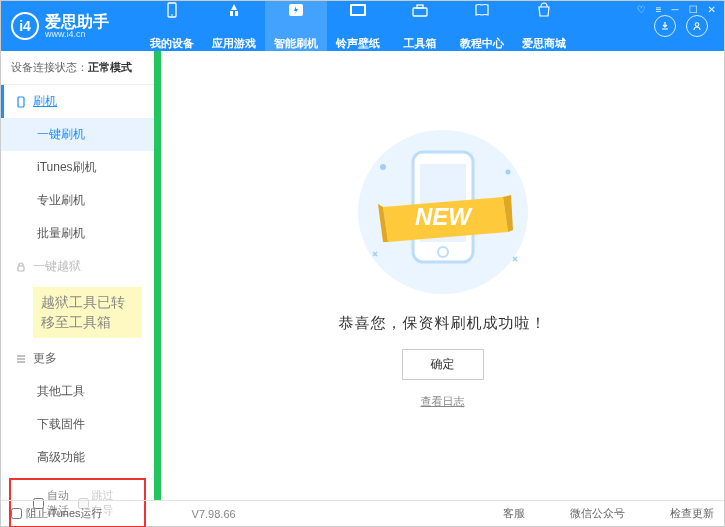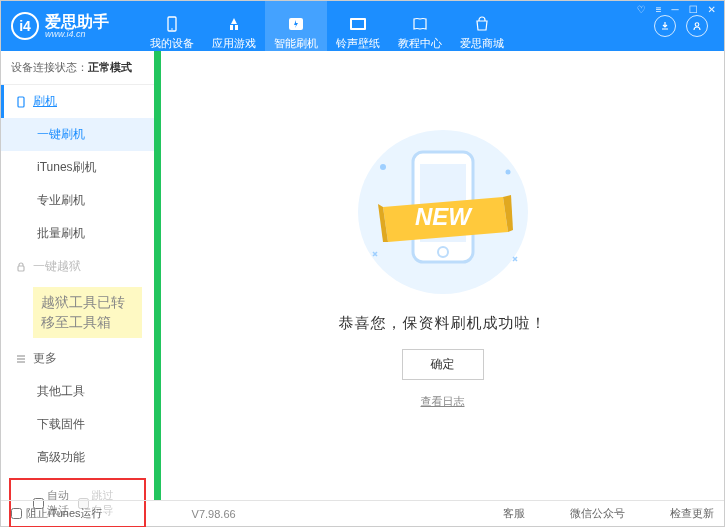--- a/index.html
+++ b/index.html
@@ -5,23 +5,23 @@
 * { margin: 0; padding: 0; box-sizing: border-box; font-family: "Microsoft YaHei", Arial, sans-serif; }
 body { width: 725px; height: 527px; overflow: hidden; background: #fff; }
 .app { display: flex; flex-direction: column; height: 100%; border: 1px solid #ccc; }
 
 
 .header { background: linear-gradient(to bottom, #1c8eff, #1c8eff); color: #fff; }
 .topbar { display: flex; align-items: center; height: 50px; padding: 0 10px; }
 .logo-wrap { display: flex; align-items: center; gap: 6px; width: 130px; }
 .logo-circle { width: 28px; height: 28px; border: 2px solid #fff; border-radius: 50%; display: flex; align-items: center; justify-content: center; font-weight: bold; font-size: 14px; }
 .logo-text { font-size: 16px; font-weight: bold; line-height: 1; }
-.logo-sub { font-size: 9px; opacity: 0.85; line-height: 1; font-style: italic; }
+.logo-sub { font-size: 9px; opacity: 0.85; line-height: 1; }
 .nav { display: flex; flex: 1; }
-.nav-item { width: 62px; display: flex; flex-direction: column; align-items: center; justify-content: flex-end; gap: 3px; font-size: 11px; cursor: pointer; height: 50px; }
+.nav-item { width: 62px; display: flex; flex-direction: column; align-items: center; justify-content: space-between; gap: 3px; font-size: 11px; cursor: pointer; height: 50px; font-weight: bold; }
 .nav-item.active { background: rgba(255,255,255,0.18); }
 .nav-icon { width: 20px; height: 18px; display: flex; align-items: center; justify-content: center; }
 .header-right { display: flex; align-items: center; gap: 10px; padding-right: 6px; }
 .circ-btn { width: 22px; height: 22px; border: 1.5px solid rgba(255,255,255,0.8); border-radius: 50%; display: flex; align-items: center; justify-content: center; cursor: pointer; font-size: 11px; }
 .win-controls { position: absolute; top: 3px; right: 6px; display: flex; gap: 6px; font-size: 10px; }
 .win-btn { cursor: pointer; opacity: 0.9; padding: 0 2px; }
 
 
 .body { flex: 1; display: flex; min-height: 0; }
 .sidebar { width: 160px; border-right: 7px solid #22c55e; display: flex; flex-direction: column; font-size: 12px; color: #555; }
@@ -104,20 +104,29 @@
           <span>智能刷机</span>
         </div>
         <div class="nav-item">
           <div class="nav-icon">
               <svg width="18" height="16" viewBox="0 0 18 16">
                 <rect x="1" y="2" width="16" height="12" rx="1" fill="#fff"></rect>
                 <rect x="3" y="4" width="12" height="8" fill="#1c8eff"></rect>
               </svg>
             </div>
           <span>铃声壁纸</span>
+        </div>
+        <div class="nav-item">
+          <div class="nav-icon">
+              <svg width="18" height="16" viewBox="0 0 18 16">
+                <rect x="2" y="6" width="14" height="8" rx="1" fill="none" stroke="#fff" stroke-width="1.3"></rect>
+                <rect x="6" y="3" width="6" height="3" fill="none" stroke="#fff" stroke-width="1.3"></rect>
+              </svg>
+            </div>
+          <span>工具箱</span>
         </div>
         <div class="nav-item">
           <div class="nav-icon">
               <svg width="16" height="16" viewBox="0 0 16 16">
                 <path d="M2 3 Q5 2 8 3 Q11 2 14 3 V13 Q11 12 8 13 Q5 12 2 13 Z" fill="none" stroke="#fff" stroke-width="1.2"></path>
               </svg>
             </div>
           <span>教程中心</span>
         </div>
         <div class="nav-item">

